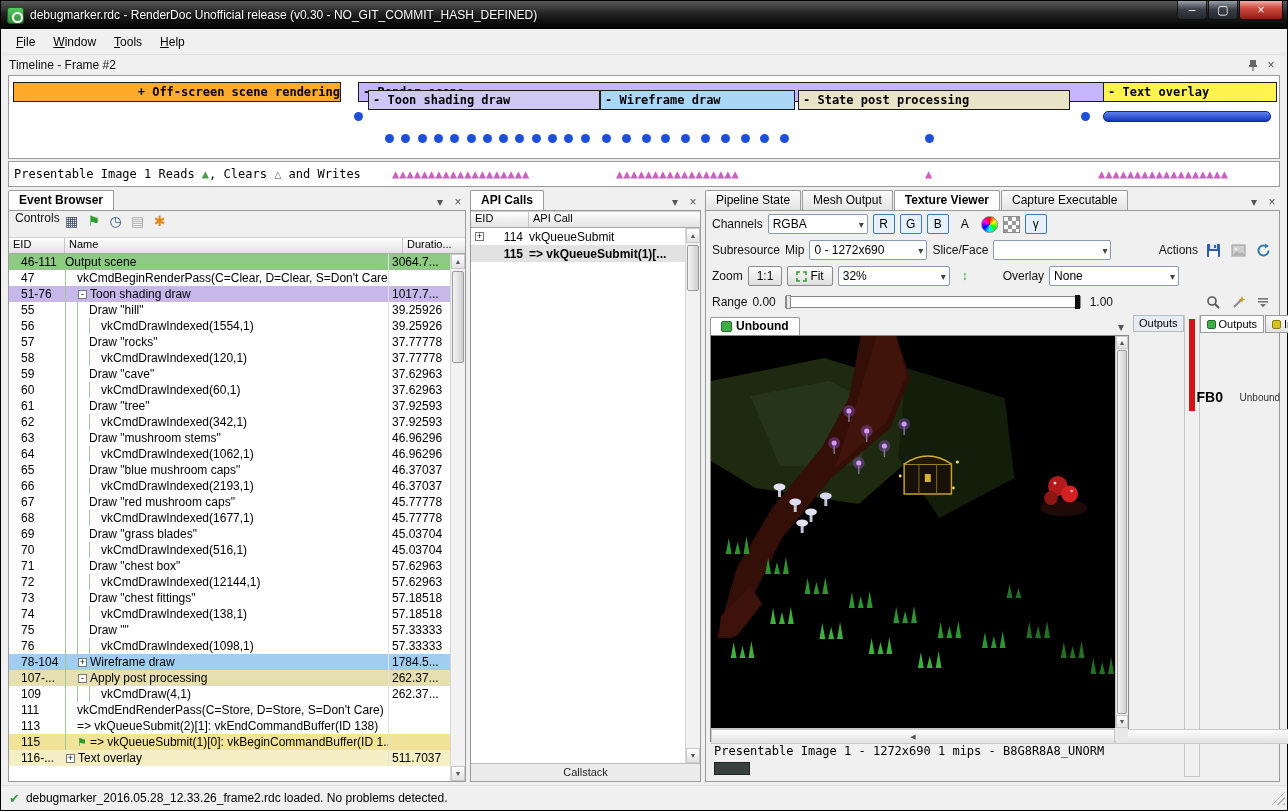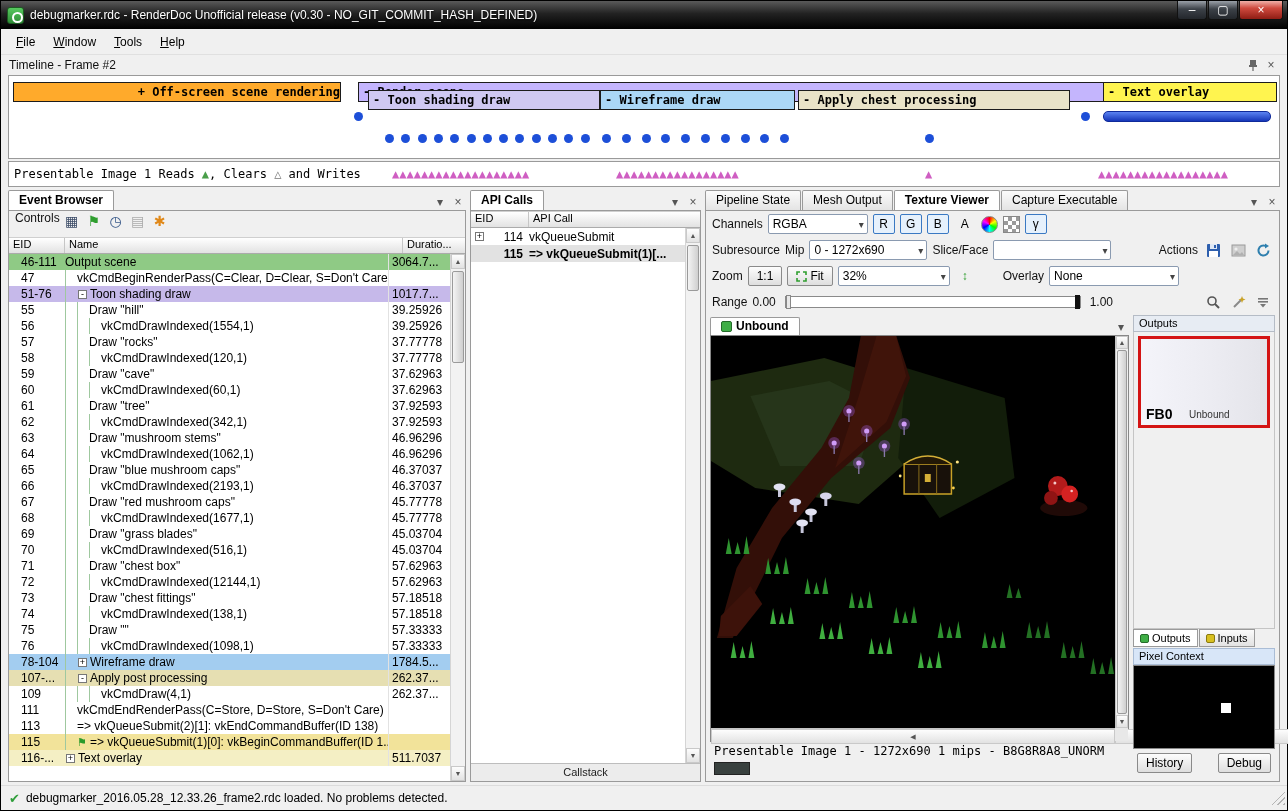--- a/index.html
+++ b/index.html
@@ -115,21 +115,21 @@
 .viewport svg{position:absolute;left:0;top:0;width:calc(100% - 13px);height:calc(100% - 13px)}
 .vp-vscroll{position:absolute;right:0;top:0;bottom:13px;width:13px;background:#f0f0f0;border-left:1px solid #c5c5c5;display:flex;flex-direction:column}
 .vp-vscroll .sb-btn{height:13px}
 .vp-hscroll{position:absolute;left:0;right:13px;bottom:0;height:13px;background:#f0f0f0;border-top:1px solid #c5c5c5;display:flex}
 .vp-corner{position:absolute;right:0;bottom:0;width:13px;height:13px;background:#e8e8e8}
 .tex-status{height:18px;flex:0 0 auto;font-family:"DejaVu Sans Mono",monospace;font-size:12px;line-height:18px;padding-left:4px;white-space:nowrap;overflow:hidden}
 .tex-swatch-row{height:17px;flex:0 0 auto;display:flex;align-items:center;padding-left:4px}
 .tex-swatch{width:36px;height:13px;background:#39413f;border:1px solid #222}
 
 
-.out-col{width:142px;flex:0 0 auto;display:flex;flex-direction:column;margin-left:4px;min-height:0}
+.out-col{width:142px;flex:0 0 auto;display:flex;flex-direction:row;margin-left:4px;min-height:0}
 .out-header{height:17px;background:#e7ecf3;border:1px solid #b5bcc6;font-size:11px;padding:1px 5px;flex:0 0 auto}
 .out-thumbs{flex:1;border:1px solid #c5c5c5;border-top:none;background:#f0f0f0;padding:4px;min-height:0}
 .fb-thumb{height:92px;border:3px solid #d41414;background:linear-gradient(90deg,#f4f4fa 0%,#ececf2 55%,#e4e4ea 100%);position:relative}
 .fb-label{position:absolute;left:5px;bottom:3px;font-size:14px;font-weight:bold;color:#000}
 .fb-sub{position:absolute;left:48px;bottom:5px;font-size:10px;color:#333}
 .out-tabs{height:18px;display:flex;flex:0 0 auto}
 .out-tab{display:flex;align-items:center;gap:3px;padding:1px 6px;font-size:11px;border:1px solid #9a9a9a;background:linear-gradient(#fbfbfb,#e2e2e2);margin-right:1px}
 .out-tab.active{background:#fff}
 .px-header{height:17px;background:#d8e6f8;border:1px solid #aabdd6;font-size:11px;padding:1px 5px;flex:0 0 auto;margin-top:1px}
 .px-view{height:84px;background:#000;border:1px solid #888;position:relative;flex:0 0 auto}
@@ -178,21 +178,21 @@
   </div>
   <div class="tl-content">
     <div class="tl-row1" id="tl-row1">
         <div class="tl-bar" style="left: 4px; width: 328px; background: rgb(255, 170, 43); text-align: right;">+ Off-screen scene rendering</div>
         <div class="tl-bar" style="left: 349px; width: 756px; background: #c4b5fd;">- Render scene</div>
         <div class="tl-bar" style="left: 1094px; width: 174px; background: rgb(255, 244, 79);">- Text overlay</div>
       </div>
     <div class="tl-row2" id="tl-row2">
         <div class="tl-bar" style="left: 359px; width: 232px; background: rgb(207, 200, 242);">- Toon shading draw</div>
         <div class="tl-bar" style="left: 591px; width: 195px; background: rgb(171, 215, 246);">- Wireframe draw</div>
-        <div class="tl-bar" style="left: 789px; width: 272px; background: rgb(233, 227, 200);">- Apply chest processing</div>
+        <div class="tl-bar" style="left: 789px; width: 272px; background: rgb(233, 227, 200);">- State post processing</div>
         <div class="tl-dot" style="left: 345px;"></div>
         <div class="tl-dot" style="left: 1072px;"></div>
         <div class="tl-bluebar" style="left: 1094px; width: 168px;"></div>
       </div>
     <div class="tl-dots" id="tl-dots">
         <div class="tl-dot" style="left: 376px;"></div>
         <div class="tl-dot" style="left: 392.3px;"></div>
         <div class="tl-dot" style="left: 408.6px;"></div>
         <div class="tl-dot" style="left: 424.9px;"></div>
         <div class="tl-dot" style="left: 441.2px;"></div>

